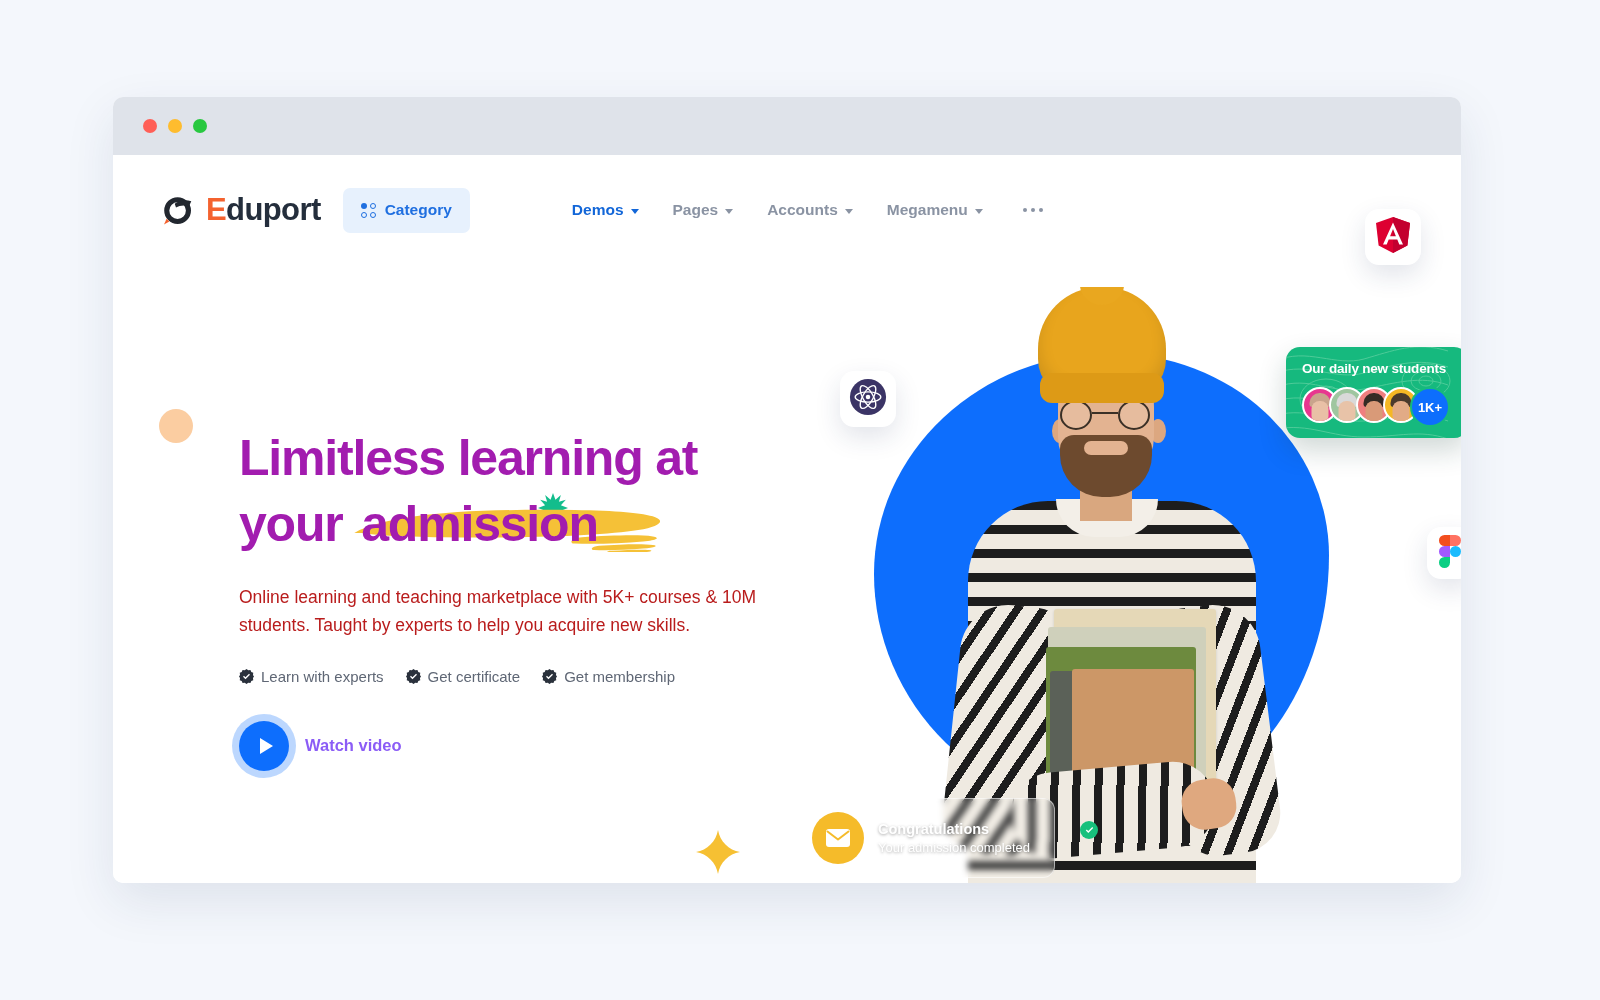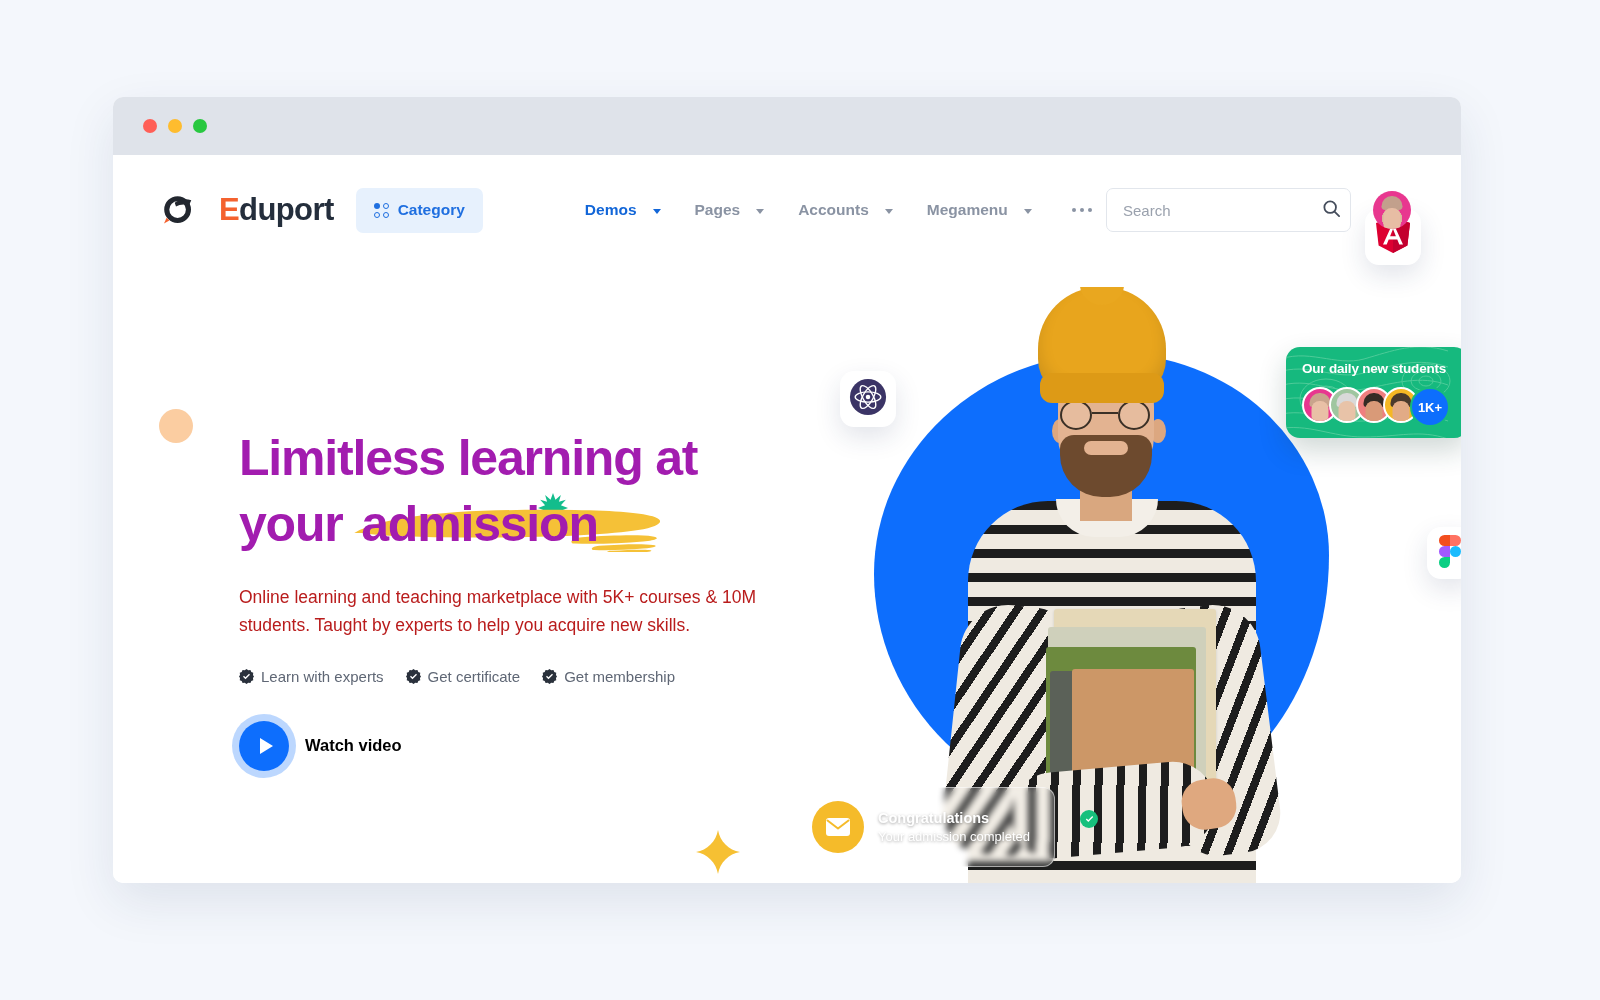--- a/index.html
+++ b/index.html
@@ -40,21 +40,21 @@
   }
 
   
   .navbar {
     position: relative;
     height: 110px;
     display: flex; align-items: center;
     padding: 0 50px 0 48px;
     z-index: 40;
   }
-  .logo-wrap { display: flex; align-items: center; gap: 24px; }
+  .logo-wrap { display: flex; align-items: flex-end; gap: 11px; }
   .logo-mark { width: 34px; height: 34px; position: relative; }
   .logo-text {
     font-size: 31px; font-weight: 700; letter-spacing: -.6px;
     color: #242e3c;
   }
   .logo-text .e { color: #f4622f; }
 
   .category-btn {
     margin-left: 22px;
     height: 45px;
@@ -72,21 +72,21 @@
   .grid-icon i:nth-child(2) { background: none; border: 1.5px solid #1f6fe0; }
   .grid-icon i:nth-child(3) { background: none; border: 1.5px solid #1f6fe0; }
   .grid-icon i:nth-child(4) { background: none; border: 1.5px solid #1f6fe0; }
 
   .mainnav {
     display: flex; align-items: center;
     gap: 34px;
     margin-left: 102px;
   }
   .navlink {
-    display: flex; align-items: center; gap: 16px;
+    display: flex; align-items: center; gap: 7px;
     font-size: 15.5px; font-weight: 700;
     color: #8a93a3; cursor: pointer;
     white-space: nowrap;
   }
   .navlink.active { color: #1266d8; }
   .caret {
     width: 0; height: 0;
     border-left: 4.5px solid transparent;
     border-right: 4.5px solid transparent;
     border-top: 5.5px solid currentColor;
@@ -199,21 +199,21 @@
     box-shadow: 0 0 0 7px rgba(13,110,253,.28);
     display: flex; align-items: center; justify-content: center;
   }
   .play-btn .tri {
     width: 0; height: 0;
     border-top: 8px solid transparent;
     border-bottom: 8px solid transparent;
     border-left: 13px solid #fff;
     margin-left: 4px;
   }
-  .watch-label { font-size: 16.5px; font-weight: 700; color: #000000; }
+  .watch-label { font-size: 16.5px; font-weight: 700; color: #8b5cf6; }
 
   
   .hero-right {
     position: absolute; right: 0; top: 0;
     width: 700px; height: 618px;
   }
   .blob {
     position: absolute; left: 113px; top: 88px;
     width: 455px; height: 460px;
     background: #0d6efd;
@@ -361,21 +361,21 @@
   .av-count {
     width: 40px; height: 40px; border-radius: 50%;
     background: #0d6efd; margin-left: -9px;
     display:flex; align-items:center; justify-content:center;
     color:#fff; font-size: 13px; font-weight: 700;
     border: 2.5px solid #16b97e; flex: none;
     position: relative; z-index: 3;
   }
 
   .congrats-card {
-    position: absolute; left: 36px; bottom: 16px;
+    position: absolute; left: 36px; bottom: 5px;
     width: 258px; height: 80px;
     border-radius: 12px;
     background: rgba(255,255,255,.16);
     border: 1.5px solid rgba(255,255,255,.55);
     backdrop-filter: blur(3px);
     display: flex; align-items: center;
     padding-left: 14px; gap: 14px;
   }
   .mail-circle {
     width: 52px; height: 52px; border-radius: 50%;
@@ -451,32 +451,20 @@
           <span>Megamenu</span>
           <span class="caret"></span>
         </div>
         <div class="dots-more">
             <i></i>
             <i></i>
             <i></i>
           </div>
       </div>
 
-      <div class="nav-right">
-        <div class="searchbox">
-          <input type="text" placeholder="Search" style="">
-          <span>
-            <svg width="19" height="19" viewBox="0 0 20 20" fill="none" stroke="#454d5c" stroke-width="1.9">
-              <circle cx="8.6" cy="8.6" r="6.1"></circle>
-                <line x1="13.2" y1="13.2" x2="18" y2="18" stroke-linecap="round"></line>
-            </svg>
-          </span>
-        </div>
-        <div class="avatar-nav"></div>
-      </div>
     </div>
 
     <div class="hero">
 
       <span class="deco-circle-orange"></span>
 
       <span class="deco-sparkle-green">
         <svg viewBox="0 0 32 32" width="30" height="30" fill="currentColor">
           <path d="M16 0l2.6 7.3L24.4 2l-2.1 7.4 7.4-2.1-5.3 5.8L32 16l-7.6 2.9 5.3 5.8-7.4-2.1 2.1 7.4-5.8-5.3L16 32l-2.6-7.3L7.6 30l2.1-7.4-7.4 2.1 5.3-5.8L0 16l7.6-2.9-5.3-5.8 7.4 2.1L7.6 2l5.8 5.3z"></path>
         </svg>

